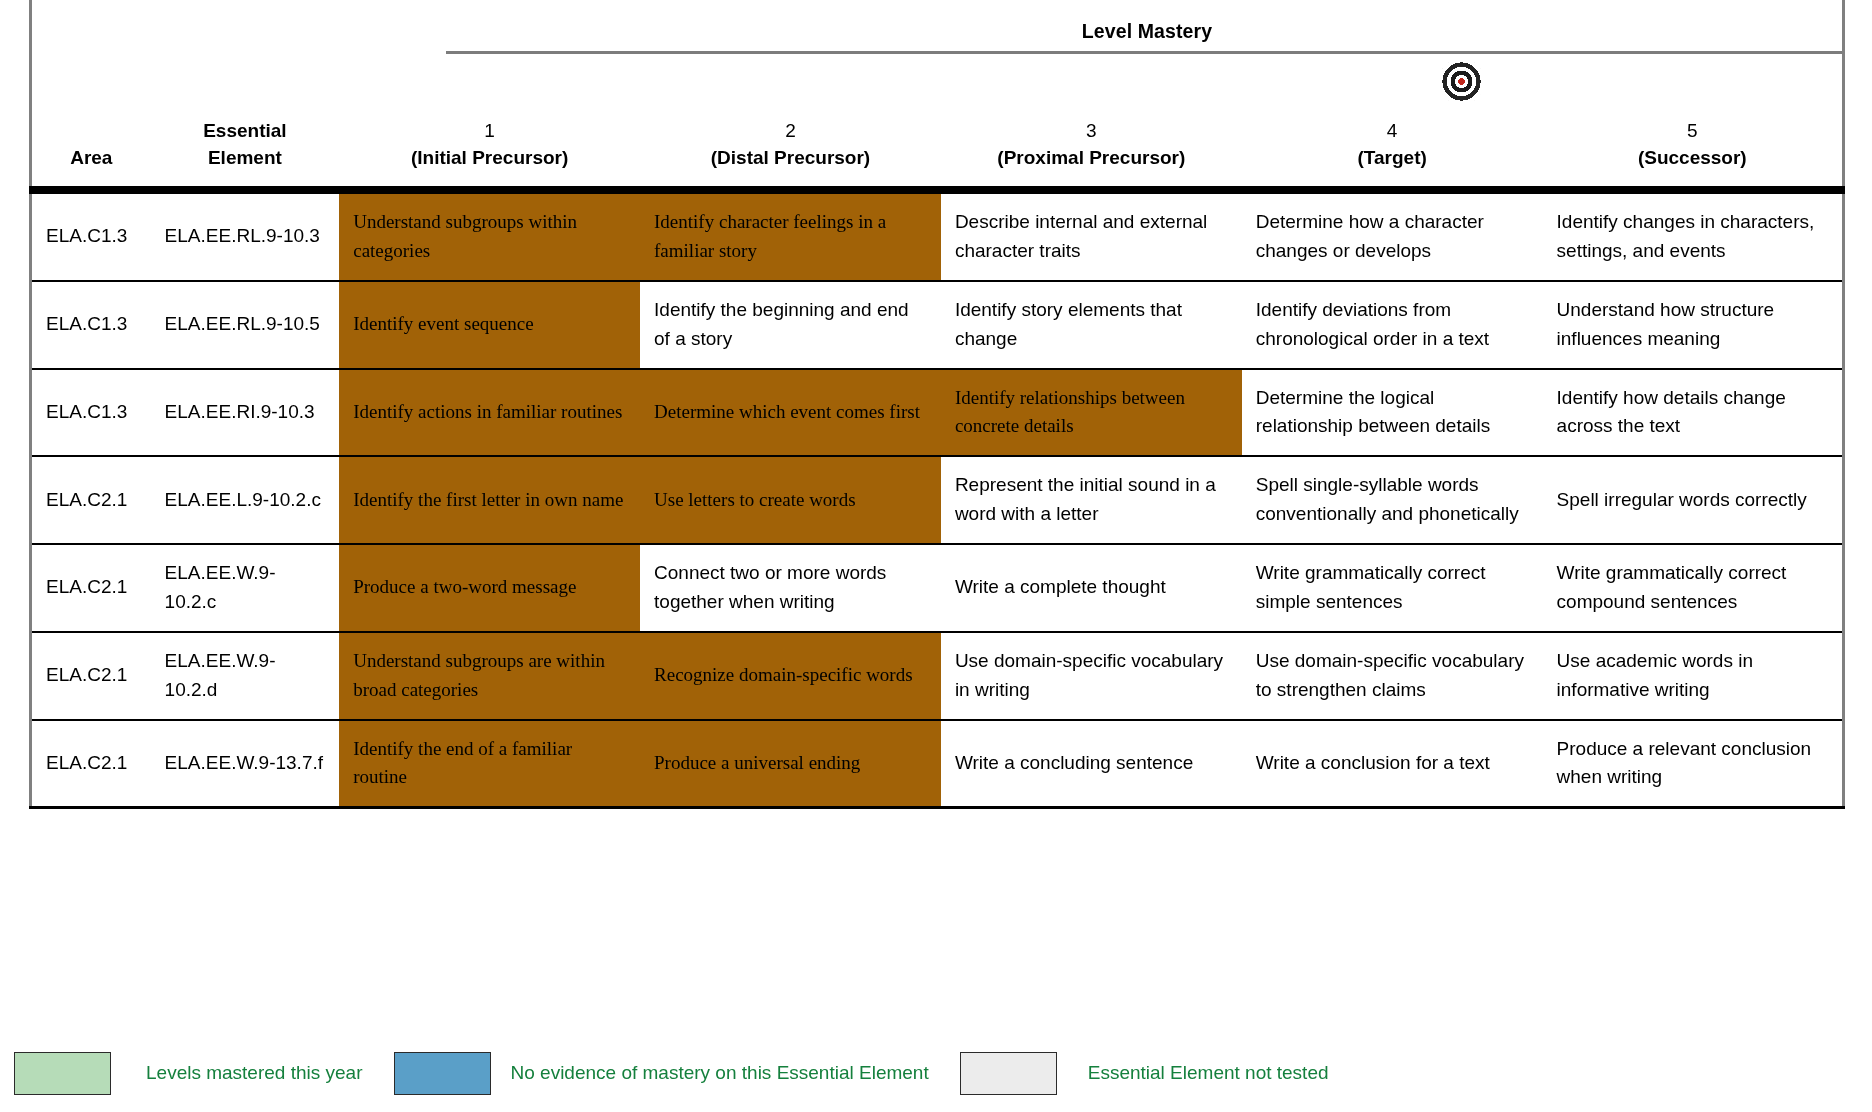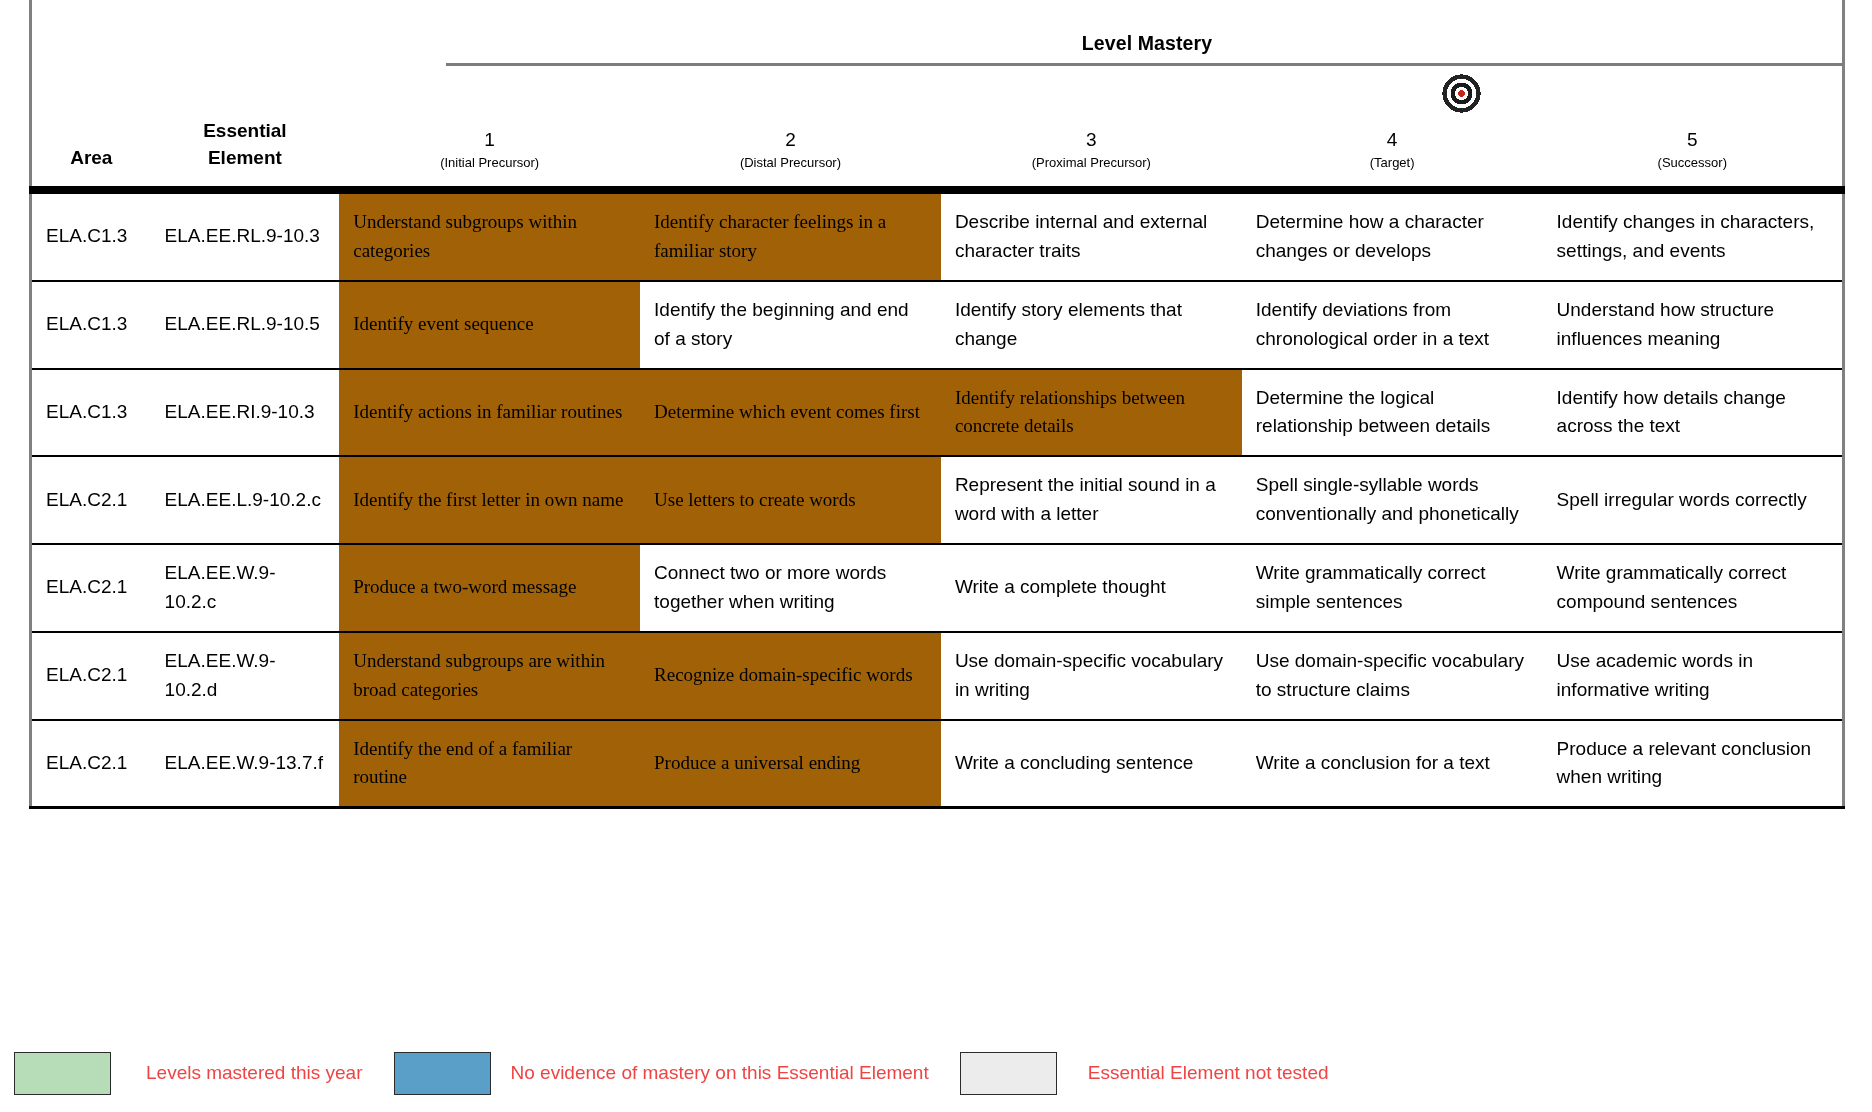--- a/index.html
+++ b/index.html
@@ -9,21 +9,20 @@
     color:#000000;
     -webkit-font-smoothing:antialiased;
   }
   #page{position:relative;width:1872px;height:1112px;overflow:hidden;}
 
   
   .superhead{
     position:absolute;left:29px;top:0;width:1816px;height:172px;
     border-left:3px solid #808080;border-right:3px solid #808080;
     box-sizing:border-box;
-    margin-top:12px;
   }
   .lm-title{
     position:absolute;left:414px;top:20px;width:1402px;
     text-align:center;font-size:19.5px;font-weight:bold;letter-spacing:.1px;
   }
   .lm-rule{
     position:absolute;left:414px;top:51px;width:1399px;height:3px;
     background:#7c7c7c;
   }
 
@@ -68,21 +67,21 @@
     font-weight:bold;
     text-align:center;
     vertical-align:bottom;
     padding-bottom:14px;
     line-height:1.42;
   }
   tr.hrow th.lvl{
     font-weight:normal;
   }
   tr.hrow th .num{display:block;font-weight:normal;font-size:19px;}
-  tr.hrow th .sub{display:block;font-weight:normal;font-size:13px;}
+  tr.hrow th .sub{display:block;font-weight:bold;font-size:19px;}
   tr.hrow th.area-h{vertical-align:bottom;padding-bottom:14px;}
   tr.hrow th.area-h span{display:block;}
   tr.hrow th.ee-h span{display:block;}
 
   
   tr.drow td{
     border-bottom:2px solid #000000;
     font-size:19px;
     line-height:1.52;
     padding:14px 14px;
@@ -108,21 +107,21 @@
     border:1.5px solid #2b2b2b;
     box-sizing:border-box;
     flex:none;
   }
   .sw-green{background:#b6dcb8;}
   .sw-blue{background:#5a9fc8;}
   .sw-gray{background:#ececec;}
   .legend-label{
     font-size:19px;
     white-space:nowrap;
-    color:#ef4444;
+    color:#15803d;
   }
   .g1{margin-left:0;}
   .g1 .legend-label{margin-left:35px;}
   .g2{margin-left:31px;}
   .g2 .legend-label{margin-left:20px;}
   .g3{margin-left:31px;}
   .g3 .legend-label{margin-left:31px;}
 </style>
 </head>
 <body>
@@ -221,21 +220,21 @@
           <td class="cell">Write a complete thought</td>
           <td class="cell">Write grammatically correct simple sentences</td>
           <td class="cell last">Write grammatically correct compound sentences</td>
         </tr>
         <tr class="drow">
           <td class="area first">ELA.C2.1</td>
           <td class="ee">ELA.EE.W.9-10.2.d</td>
           <td class="cell mastered">Understand subgroups are within broad categories</td>
           <td class="cell mastered">Recognize domain-specific words</td>
           <td class="cell">Use domain-specific vocabulary in writing</td>
-          <td class="cell">Use domain-specific vocabulary to structure claims</td>
+          <td class="cell">Use domain-specific vocabulary to strengthen claims</td>
           <td class="cell last">Use academic words in informative writing</td>
         </tr>
         <tr class="drow">
           <td class="area first">ELA.C2.1</td>
           <td class="ee">ELA.EE.W.9-13.7.f</td>
           <td class="cell mastered">Identify the end of a familiar routine</td>
           <td class="cell mastered">Produce a universal ending</td>
           <td class="cell">Write a concluding sentence</td>
           <td class="cell">Write a conclusion for a text</td>
           <td class="cell last">Produce a relevant conclusion when writing</td>

